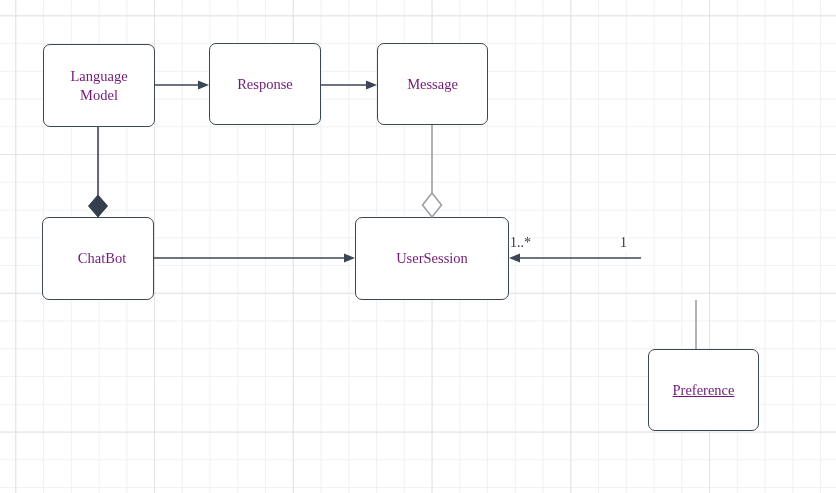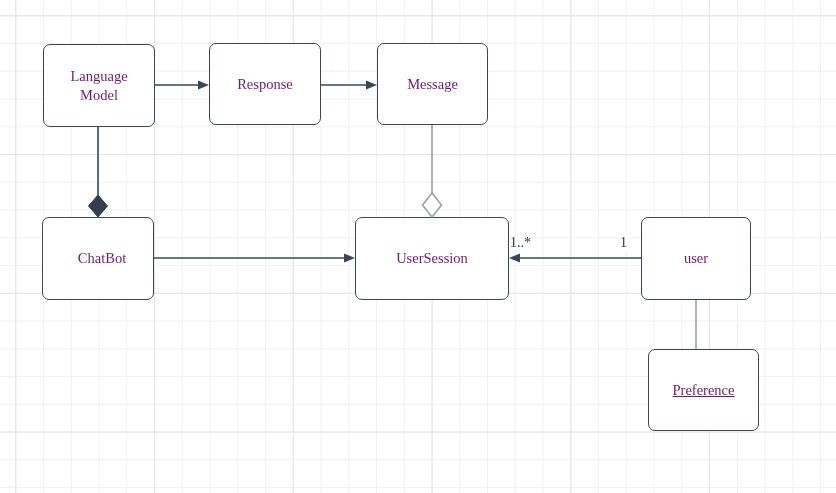--- a/index.html
+++ b/index.html
@@ -84,23 +84,20 @@
   </div>
   <div class="node" id="node-message">
     <span class="node-label">Message</span>
   </div>
   <div class="node" id="node-chatbot">
     <span class="node-label">ChatBot</span>
   </div>
   <div class="node" id="node-usersession">
     <span class="node-label">UserSession</span>
   </div>
-  <div class="node" id="node-user">
-    <span class="node-label">user</span>
-  </div>
   <div class="node" id="node-preference">
     <span class="node-label">Preference</span>
   </div>
 
   <svg class="wires" viewBox="0 0 836 493" xmlns="http://www.w3.org/2000/svg">
 
     <g>
       <line class="wire-dark" x1="155" y1="85" x2="199" y2="85"></line>
       <polygon class="head-dark" points="209,85 198,80.5 198,89.5"></polygon>
     </g>

